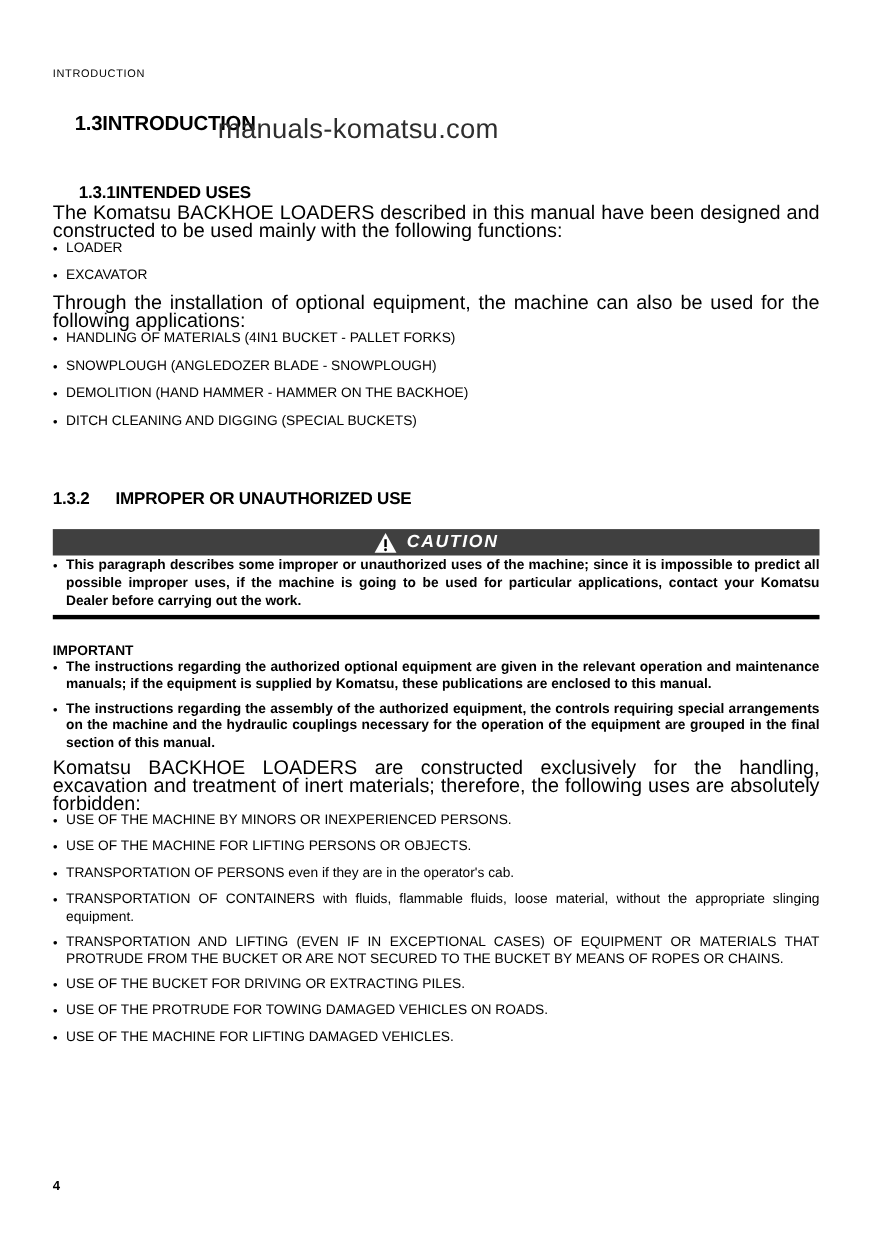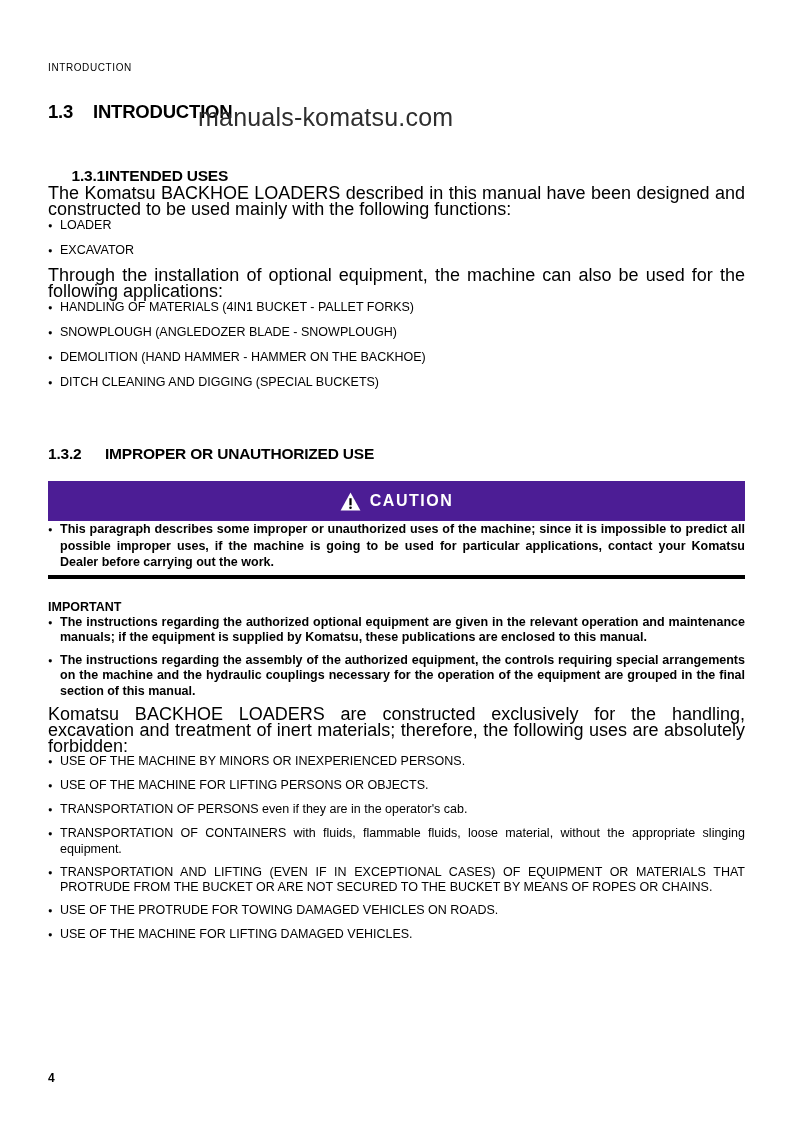--- a/index.html
+++ b/index.html
@@ -10,21 +10,21 @@
     background:#ffffff;
     color:#000;
     font-family:"Liberation Sans", sans-serif;
     box-sizing:border-box;
     padding:62px 48px 0 48px;
     overflow:hidden;
   }
   .doc-header { font-size:10px; letter-spacing:0.6px; line-height:12px; }
 
   .h1 { display:flex; margin-top:27px; font-size:18.5px; font-weight:bold; line-height:22px; letter-spacing:-0.2px; }
-  .h1 .num { width:45px; flex:none; }
+  .h1 .num { width:45px; flex:none;text-align:right; }
 
   .watermark {
     position:absolute; left:198px; top:103px;
     font-size:25px; color:#2e2e2e; letter-spacing:0.2px;
     white-space:nowrap; font-weight:normal;
   }
 
   .h2 { display:flex; font-size:15.5px; font-weight:bold; line-height:19px; letter-spacing:-0.2px; }
   .h2 .num { width:57px; flex:none; }
   .h2-intended { margin-top:43px;text-align:right; }
@@ -38,22 +38,22 @@
   ul.plain { list-style:none; margin:0; padding:0; }
   li.item { display:flex; font-size:12.5px; line-height:16px; margin:0 0 7px 0; }
   .bullet { width:12px; flex:none; }
   .bullet::before { content:"●"; font-size:7.5px; position:relative; top:-1px; }
   .li-text { flex:1; text-align:justify; }
   .mt-list1 { margin-top:8px; }
   .mt-list2 { margin-top:7px; }
 
   .caution-box { margin-top:18px; border-bottom:4px solid #000; padding-bottom:4px; }
   .caution-bar {
-    height:40px; background:#4c1d95; color:#fff;
-    display:flex; align-items:center; justify-content:center; gap:9px;
+    height:24px; background:#404040; color:#fff;
+    display:flex; align-items:center; justify-content:center; gap:9px;font-style:italic;
   }
   .caution-bar .caution-label { font-size:16px; font-weight:bold; letter-spacing:1.5px; }
   .warn-icon { width:21px; height:19px; display:block; }
   .caution-items { margin-top:5px; }
   .caution-items li.item { font-weight:bold; line-height:16.5px; margin-bottom:0; }
 
   .important-label { margin-top:20px; font-size:12.5px; font-weight:bold; line-height:16px; }
   .important-items { margin-top:2px; }
   .important-items li.item { font-weight:bold; line-height:15.5px; margin-bottom:7px; }
 
@@ -168,20 +168,24 @@
       <li class="item">
       <span class="bullet"></span>
       <span class="li-text">TRANSPORTATION OF CONTAINERS with fluids, flammable fluids, loose material, without the appropriate slinging equipment.</span>
     </li>
       <li class="item">
       <span class="bullet"></span>
       <span class="li-text">TRANSPORTATION AND LIFTING (EVEN IF IN EXCEPTIONAL CASES) OF EQUIPMENT OR MATERIALS THAT PROTRUDE FROM THE BUCKET OR ARE NOT SECURED TO THE BUCKET BY MEANS OF ROPES OR CHAINS.</span>
     </li>
       <li class="item">
       <span class="bullet"></span>
+      <span class="li-text">USE OF THE BUCKET FOR DRIVING OR EXTRACTING PILES.</span>
+    </li>
+      <li class="item">
+      <span class="bullet"></span>
       <span class="li-text">USE OF THE PROTRUDE FOR TOWING DAMAGED VEHICLES ON ROADS.</span>
     </li>
       <li class="item">
       <span class="bullet"></span>
       <span class="li-text">USE OF THE MACHINE FOR LIFTING DAMAGED VEHICLES.</span>
     </li>
     </ul>
 
   <div class="page-number">4</div>
 

